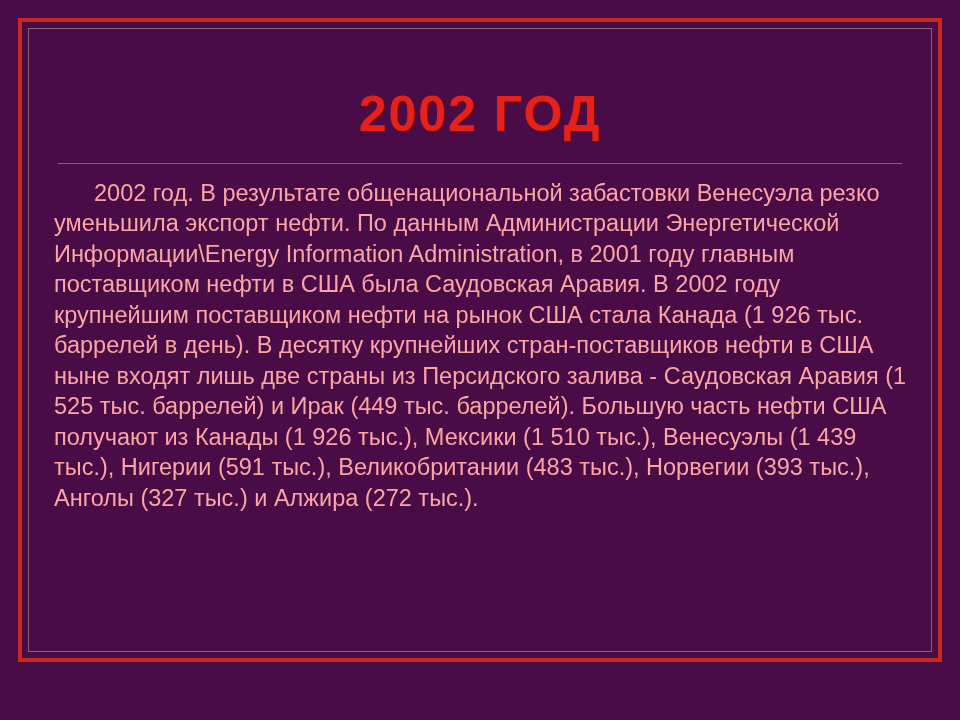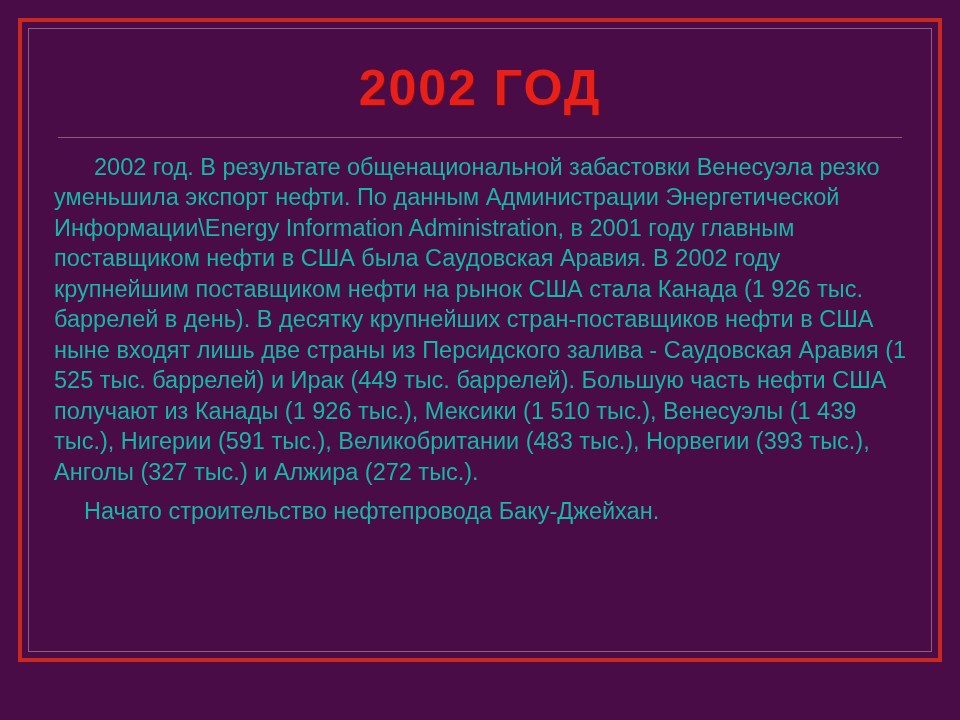--- a/index.html
+++ b/index.html
@@ -48,31 +48,31 @@
     top: 40px;
     width: 880px;
     height: 600px;
   }
   .title {
     text-align: center;
     color: #e8201a;
     font-size: 50px;
     font-weight: bold;
     letter-spacing: 2px;
-    margin-top: 22px;
+    margin-top: 48px;
     line-height: 1.05;
     text-shadow: 1px 1px 0 #7a0f10;
   }
   .divider {
     margin: 22px 18px 0 18px;
     height: 1px;
     background: #8f5c78;
   }
   .body-text {
-    color: #14b8a6;
+    color: #fca5a5;
     font-size: 23.5px;
     line-height: 1.30;
     margin: 14px 12px 0 14px;
     text-align: left;
   }
   .para {
     margin: 0 0 2px 0;
     text-indent: 40px;
   }
   .para.short {
@@ -84,16 +84,15 @@
 <body>
 
 <div class="slide">
   <div class="frame-outer"></div>
   <div class="frame-inner"></div>
   <div class="content">
     <div class="title">2002 ГОД</div>
     <div class="divider"></div>
     <div class="body-text">
       <p class="para">2002 год. В результате общенациональной забастовки Венесуэла резко уменьшила экспорт нефти. По данным Администрации Энергетической Информации\Energy Information Administration, в 2001 году главным поставщиком нефти в США была Саудовская Аравия. В 2002 году крупнейшим поставщиком нефти на рынок США стала Канада (1 926 тыс. баррелей в день). В десятку крупнейших стран-поставщиков нефти в США ныне входят лишь две страны из Персидского залива - Саудовская Аравия (1 525 тыс. баррелей) и Ирак (449 тыс. баррелей). Большую часть нефти США получают из Канады (1 926 тыс.), Мексики (1 510 тыс.), Венесуэлы (1 439 тыс.), Нигерии (591 тыс.), Великобритании (483 тыс.), Норвегии (393 тыс.), Анголы (327 тыс.) и Алжира (272 тыс.).</p>
-      <p class="para short">Начато строительство нефтепровода Баку-Джейхан.</p>
     </div>
   </div>
 </div>
 
 </body></html>

